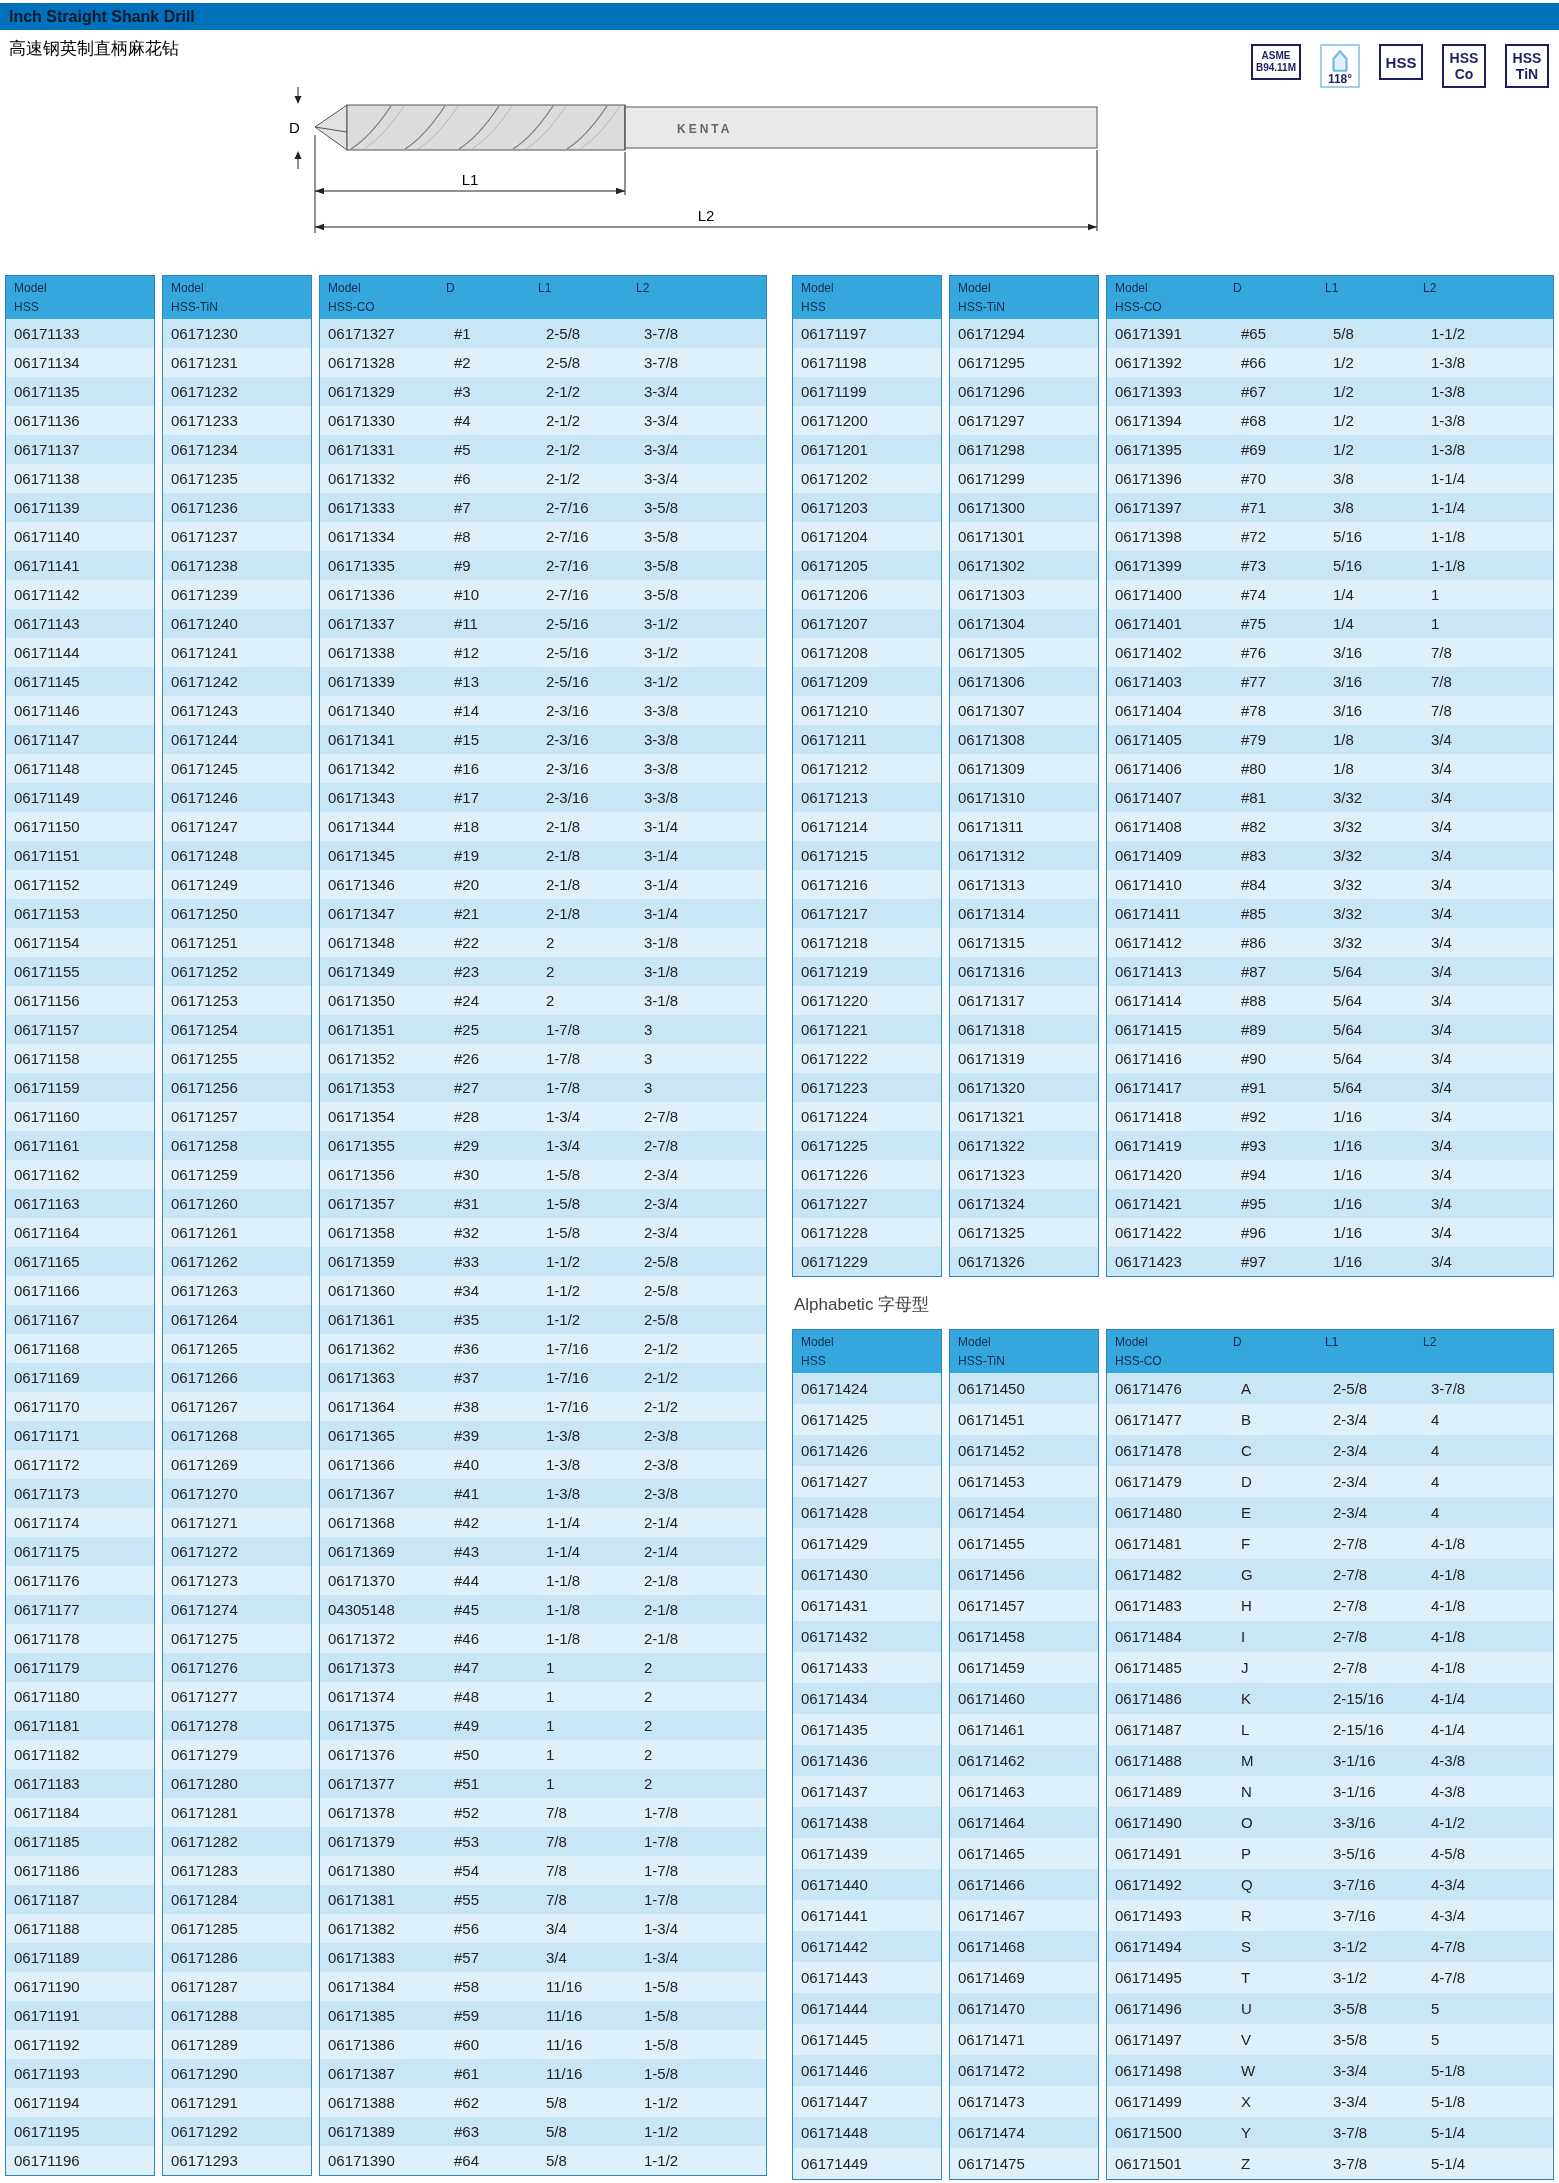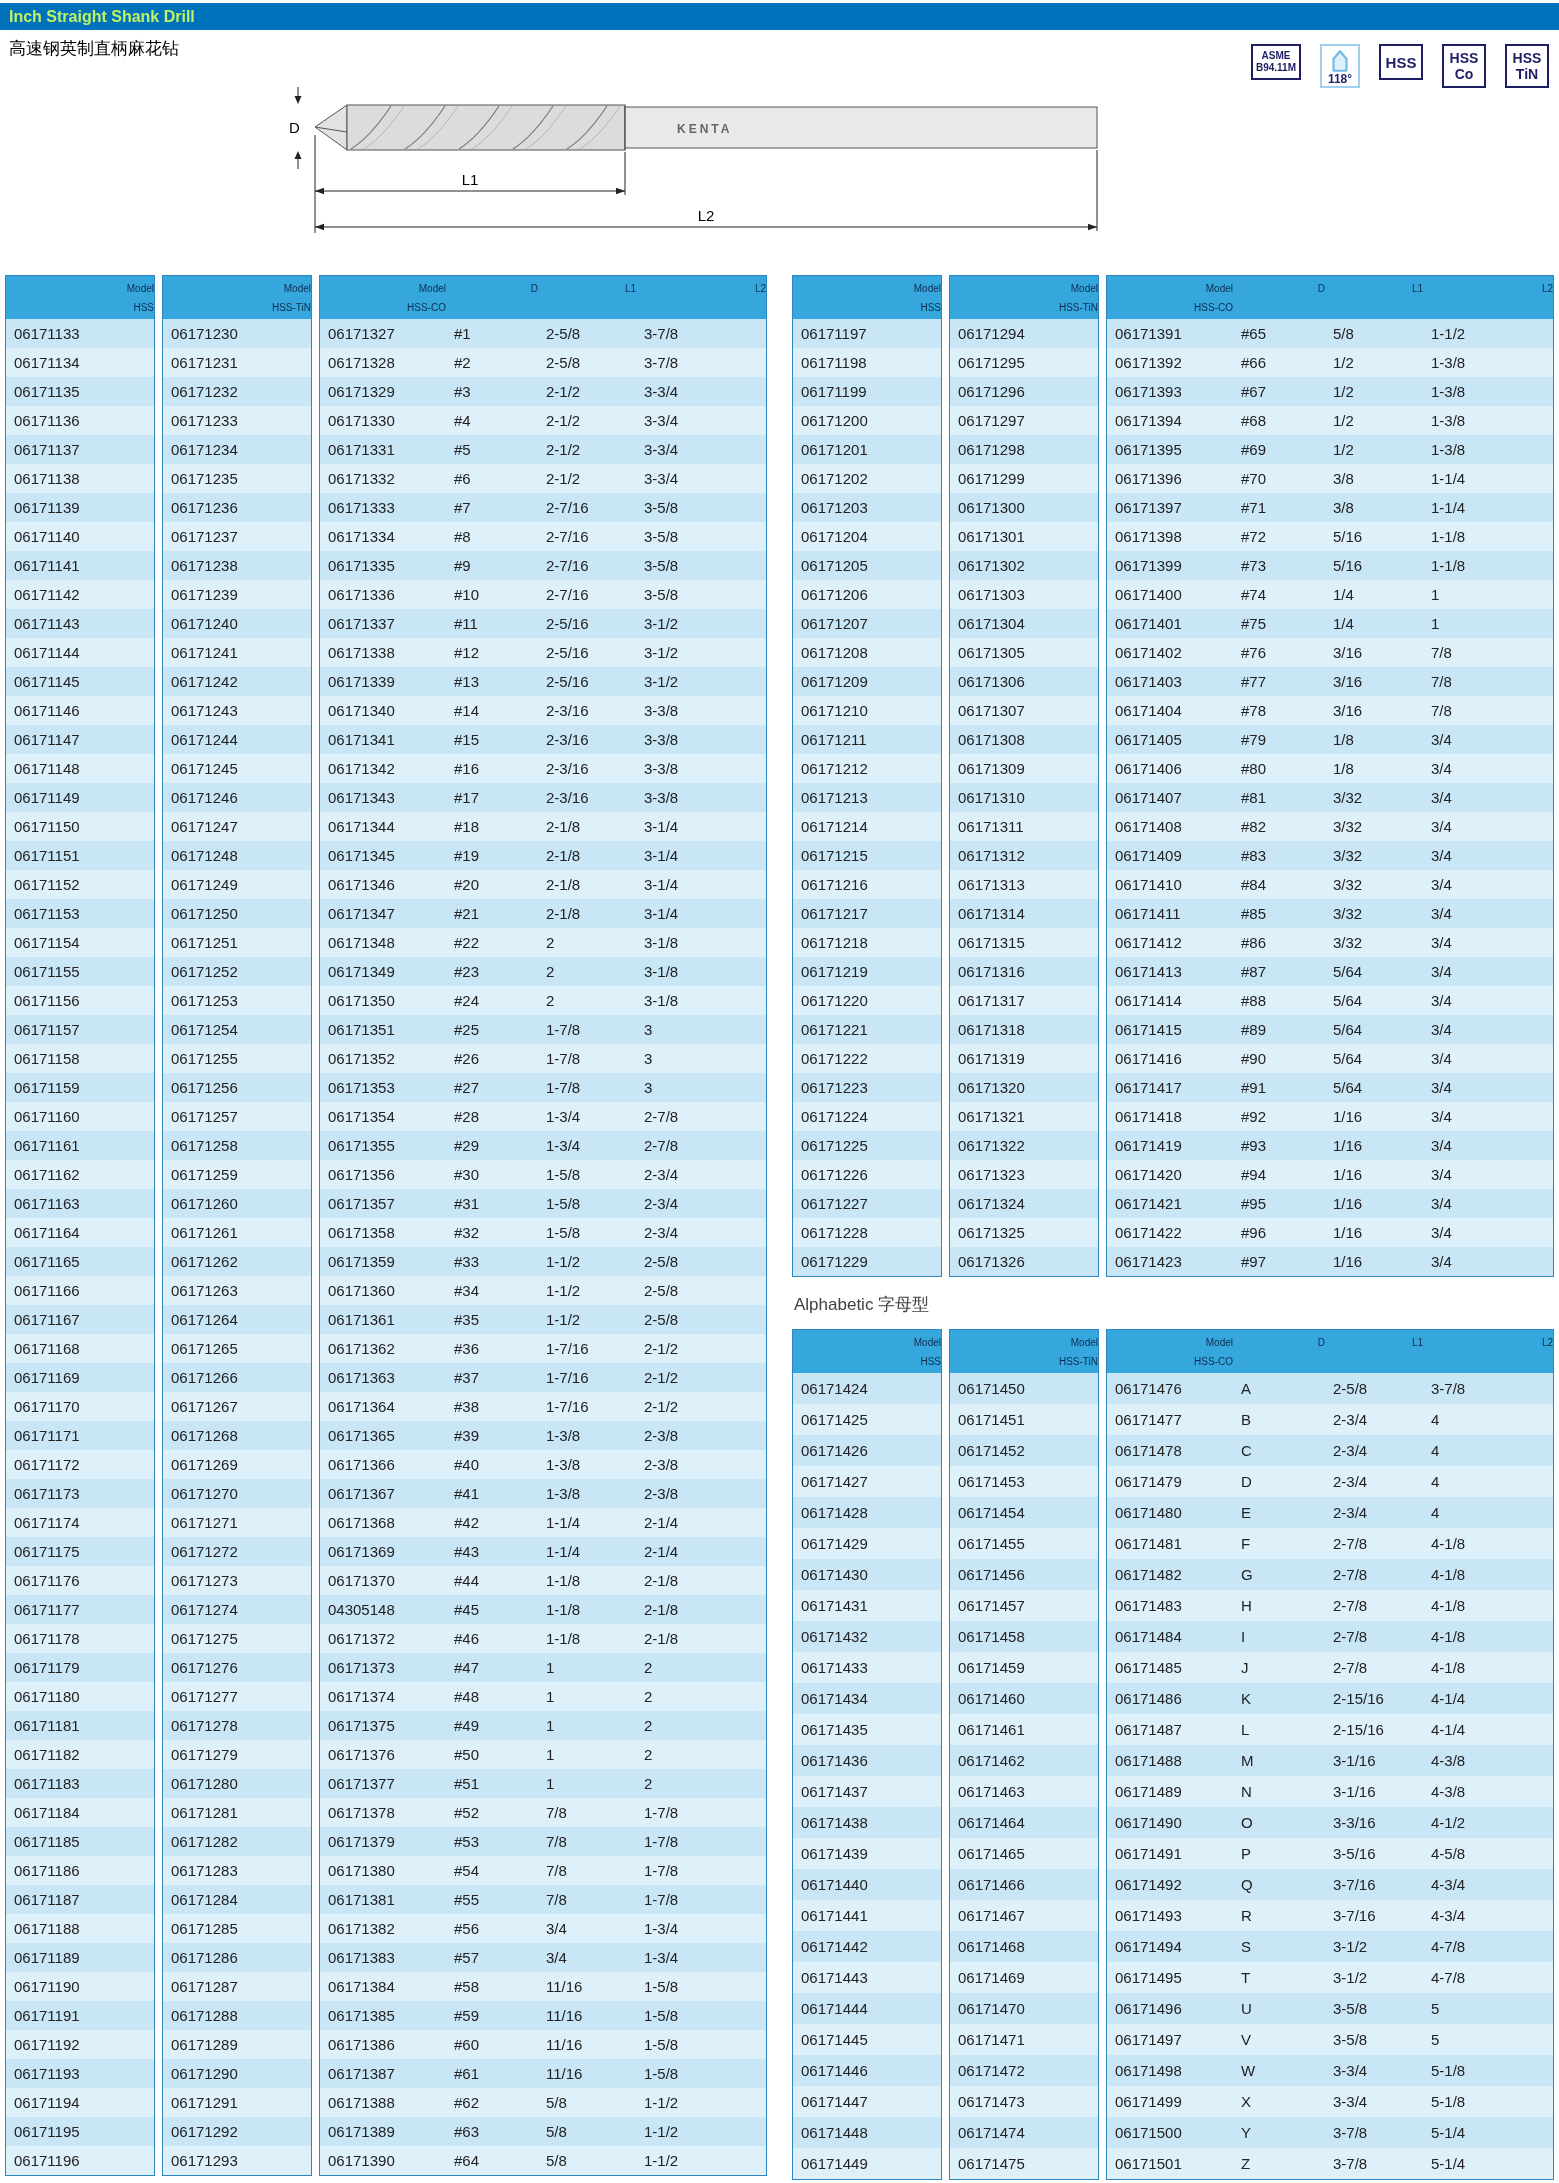--- a/index.html
+++ b/index.html
@@ -9,21 +9,21 @@
     position: relative;
     background: #ffffff;
     overflow: hidden;
     font-family: "Liberation Sans", "DejaVu Sans", sans-serif;
     color: #1a1a1a;
   }
 
   
   .topbar {
     position: absolute; left: 0; top: 3px; width: 100%; height: 27px;
-    background: #0072bc; color: #bef264;
+    background: #0072bc; color: #0f172a;
     font-size: 16px; font-weight: bold; line-height: 27px; padding-left: 9px;
   }
   .subtitle { position: absolute; left: 9px; top: 37px; font-size: 17px; color: #000; }
 
   
   .badges { position: absolute; top: 44px; right: 10px; display: flex; gap: 19px; align-items: flex-start; }
   .badge {
     border: 2px solid #1e1e64; background: #fff; color: #1e1e64;
     text-align: center; font-weight: bold;
     display: flex; flex-direction: column; justify-content: center;
@@ -42,21 +42,21 @@
   
   .tgroup { position: absolute; top: 275px; }
   .tg-left  { left: 5px; }
   .tg-right { left: 792px; }
   .trow-tables { display: flex; gap: 7px; align-items: flex-start; }
 
   .subtable { border: 1px solid #2e86c1; background: #fff; }
   .st-model { width: 150px; }
   .st-spec  { width: 448px; }
 
-  .thead { background: #35a7dd; color: #0f2d52; height: 43px; font-size: 10px; overflow: hidden; text-align: right; }
+  .thead { background: #35a7dd; color: #0f2d52; height: 43px; font-size: 12px; overflow: hidden; }
   .hstack { padding: 3px 0 0 8px; }
   .hline  { line-height: 19px; white-space: nowrap; }
   .spechead { display: grid; grid-template-columns: 126px 92px 98px 1fr; }
   .hcol { padding-top: 3px; line-height: 19px; }
 
   .tbody .trow { display: grid; height: 29px; }
   .cols1 .trow { grid-template-columns: 1fr; }
   .cols4 .trow { grid-template-columns: 126px 92px 98px 1fr; }
   .tbody .trow:nth-child(odd)  { background: #c9e6f6; }
   .tbody .trow:nth-child(even) { background: #def1fb; }

